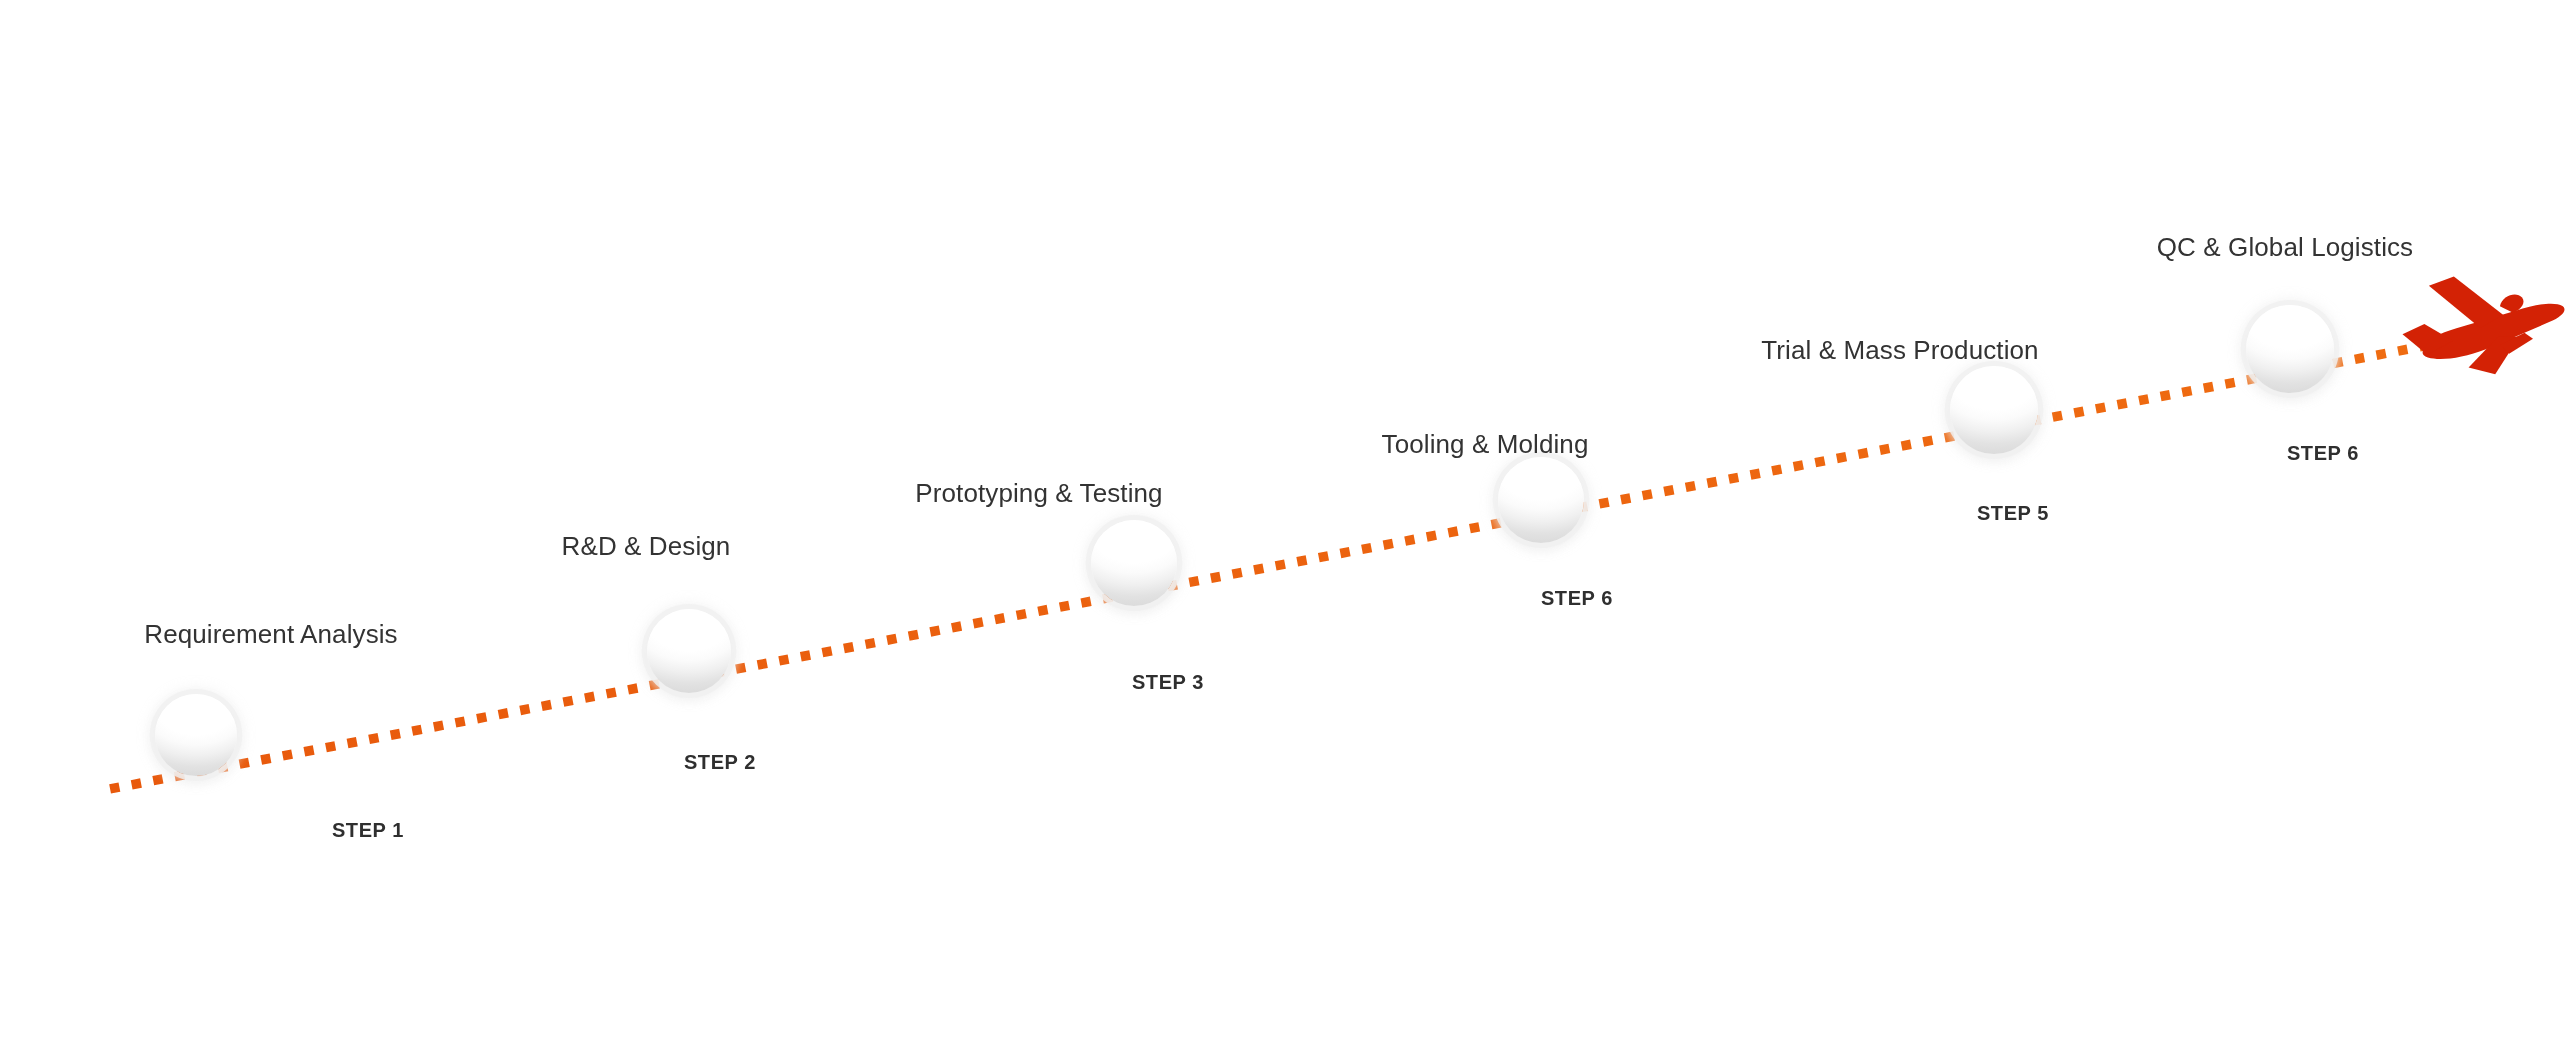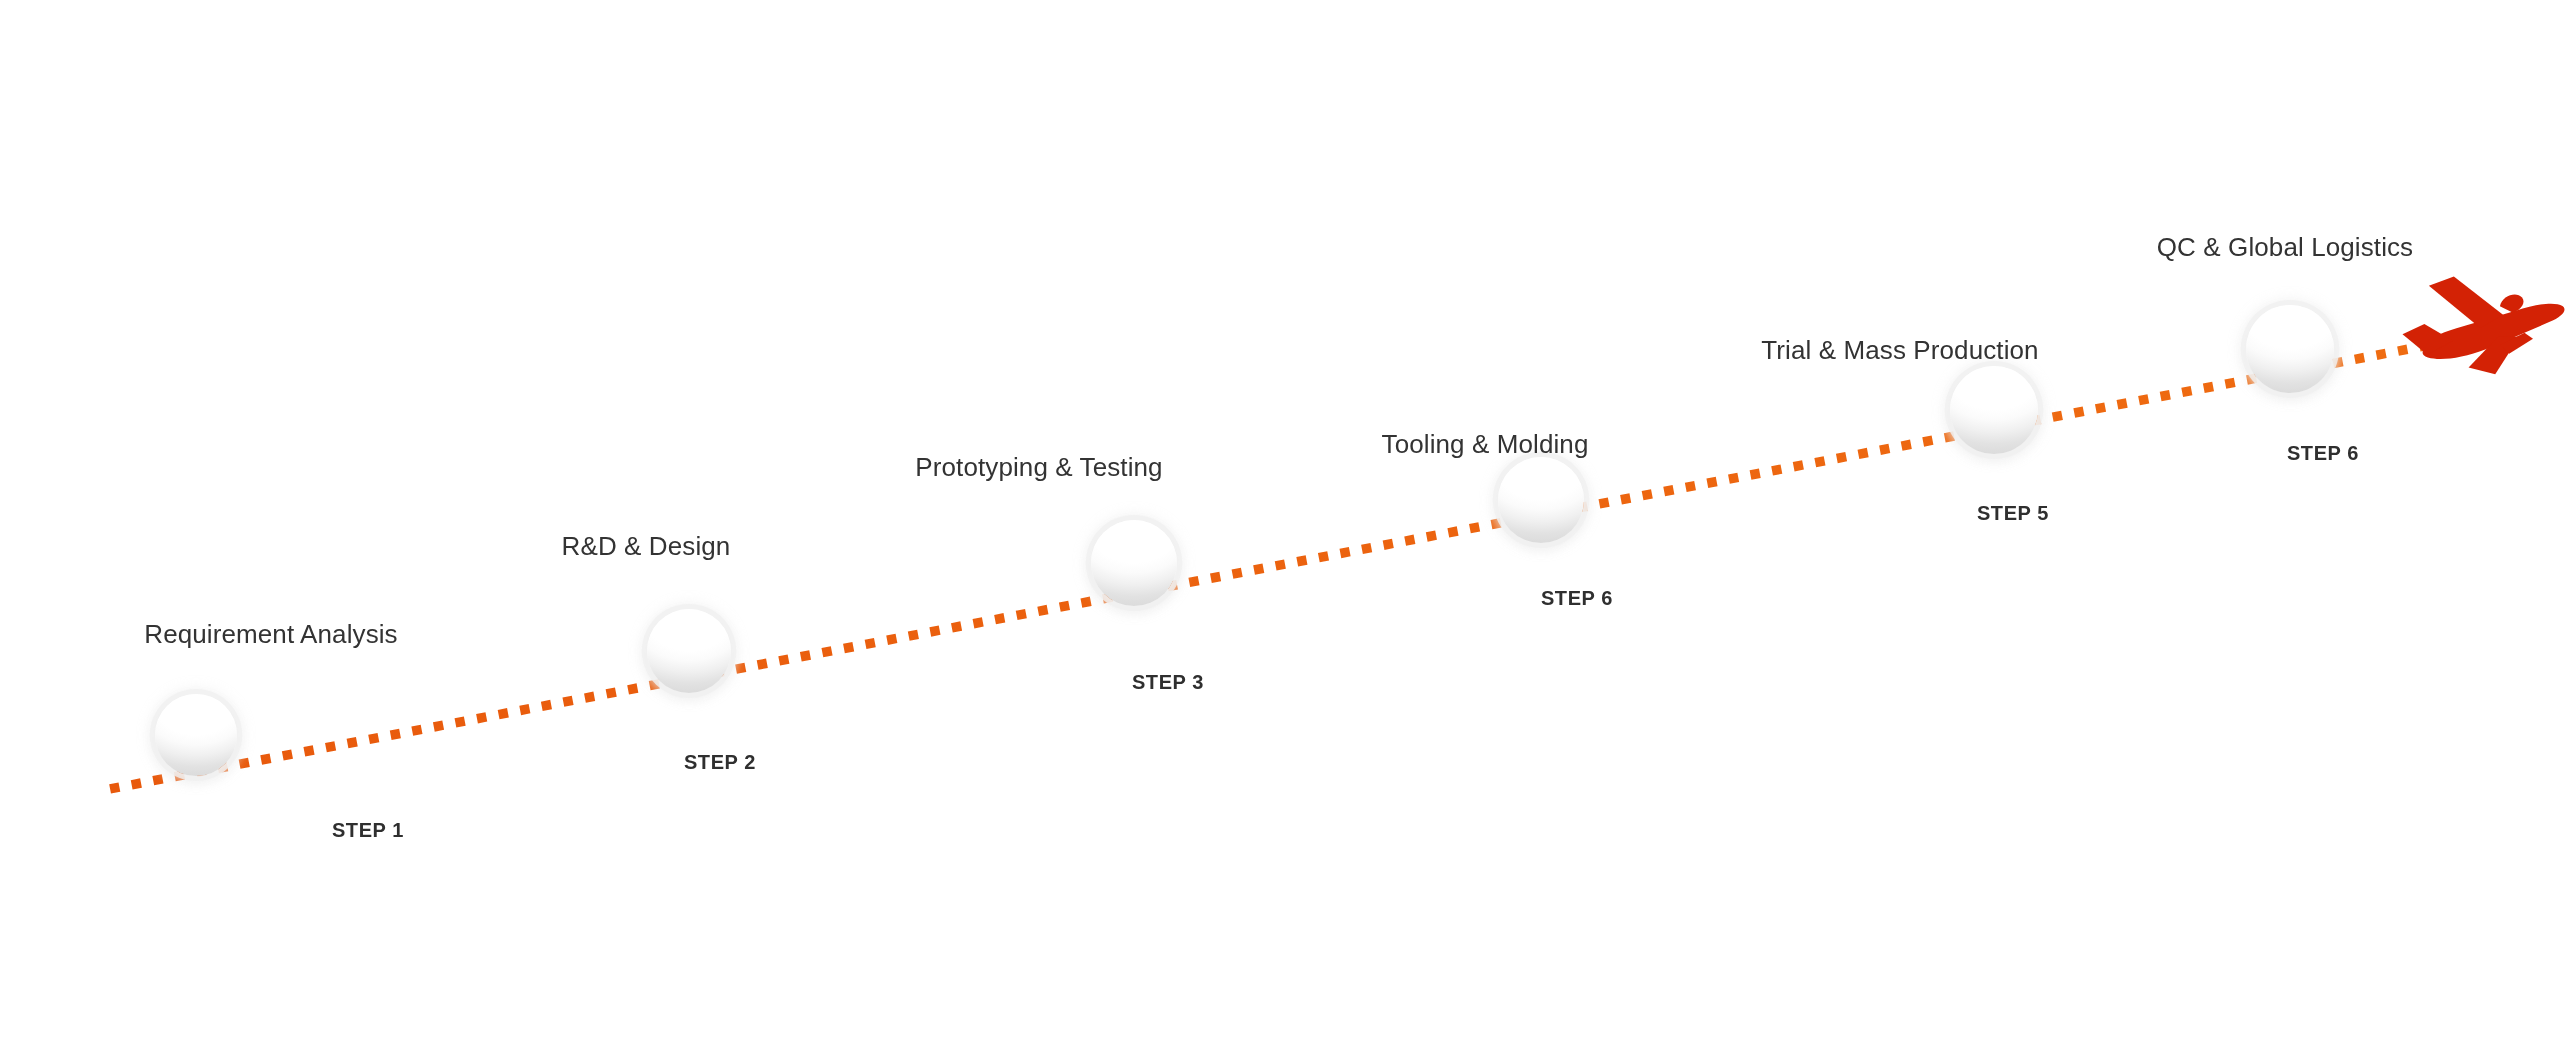--- a/index.html
+++ b/index.html
@@ -86,21 +86,21 @@
 
   <div class="sphere" style="left:196px; top:735px; width:82px; height:82px;"></div>
   <div class="label-top" style="left:271px; top:647px;">Requirement Analysis</div>
   <div class="label-step" style="left:368px; top:800px;margin-top:20px;">STEP 1</div>
 
   <div class="sphere" style="left:689px; top:651px; width:84px; height:84px;"></div>
   <div class="label-top" style="left:646px; top:559px;">R&amp;D &amp; Design</div>
   <div class="label-step" style="left:720px; top:752px;">STEP 2</div>
 
   <div class="sphere" style="left:1134px; top:563px; width:86px; height:86px;"></div>
-  <div class="label-top" style="left:1039px; top:480px;">Prototyping &amp; Testing</div>
+  <div class="label-top" style="left:1039px; top:506px;">Prototyping &amp; Testing</div>
   <div class="label-step" style="left:1168px; top:672px;">STEP 3</div>
 
   <div class="sphere" style="left:1541px; top:500px; width:86px; height:86px;"></div>
   <div class="label-top" style="left:1485px; top:427px;margin-top:30px;">Tooling &amp; Molding</div>
   <div class="label-step" style="left:1577px; top:588px;">STEP 6</div>
 
   <div class="sphere" style="left:1994px; top:410px; width:88px; height:88px;"></div>
   <div class="label-top" style="left:1900px; top:339px;margin-top:24px;">Trial &amp; Mass Production</div>
   <div class="label-step" style="left:2013px; top:503px;">STEP 5</div>
 

